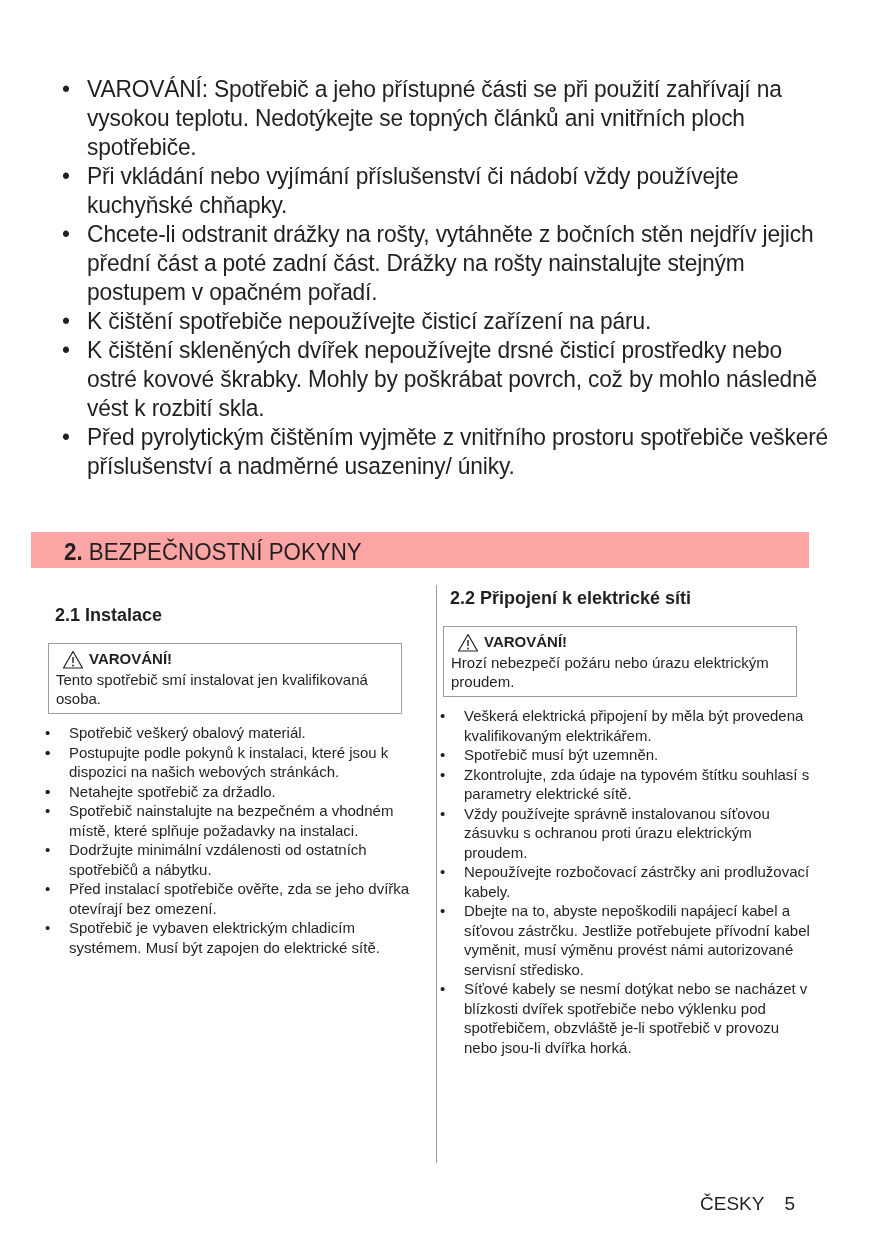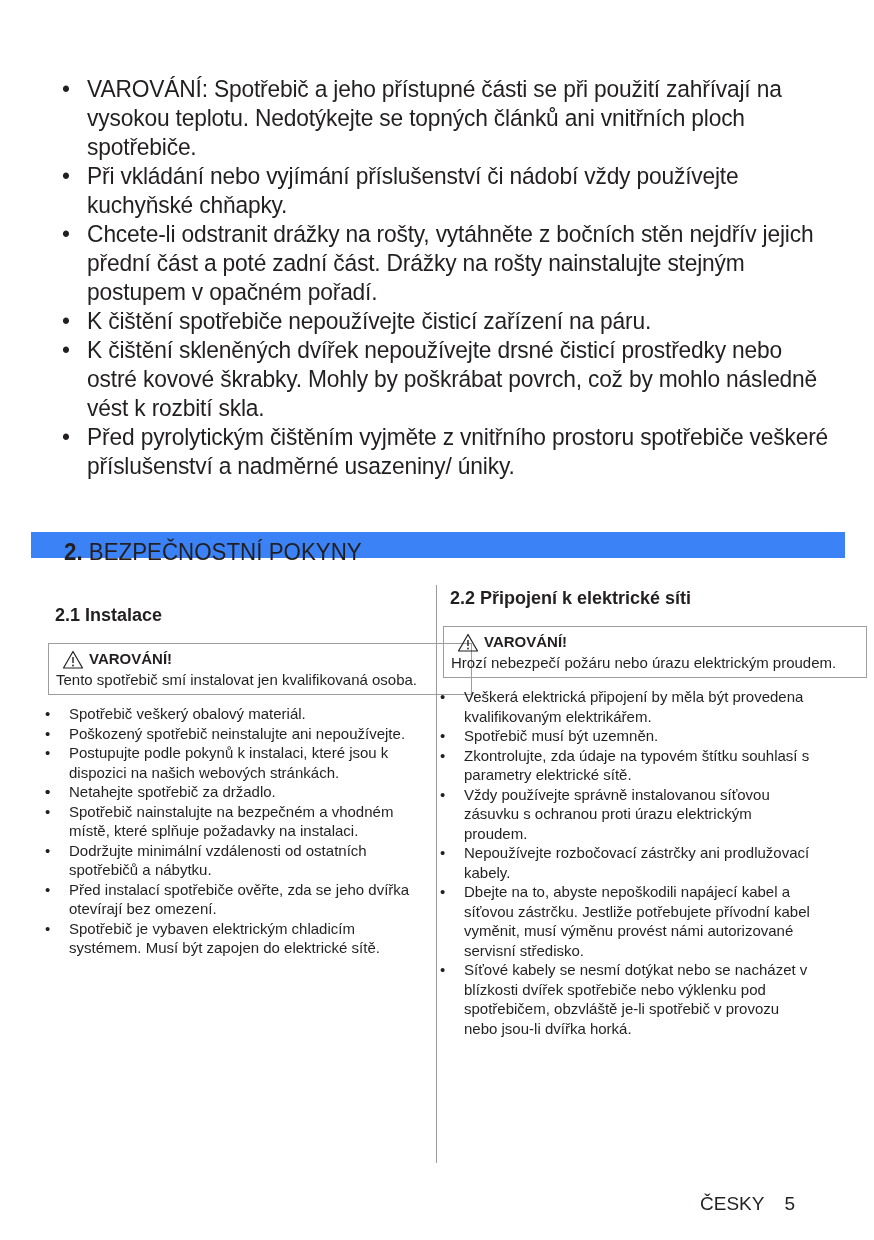--- a/index.html
+++ b/index.html
@@ -6,34 +6,34 @@
     body { width: 874px; height: 1240px; position: relative; overflow: hidden;
            font-family: "Liberation Sans", sans-serif; color: #231f20; }
 
     
     .top-list { position: absolute; left: 62px; top: 74px; width: 760px; margin: 0; padding: 0; list-style: none; }
     .top-list li { position: relative; padding-left: 27px; font-size: 24.5px; line-height: 29px;
                    letter-spacing: -0.2px; transform: scaleX(0.93); transform-origin: left; width: 805px; }
     .top-list li .bul { position: absolute; left: 0; top: 0; }
 
     
-    .section-band { position: absolute; left: 31px; top: 532px; width: 778px; height: 26px; background: #3b82f6; padding-left: 36px; }
+    .section-band { position: absolute; left: 31px; top: 532px; width: 778px; height: 36px; background: #fca5a5; }
     .section-band .title { position: absolute; left: 33px; top: 7px; font-size: 24px; line-height: 26px;
                            transform: scaleX(0.93); transform-origin: left; white-space: nowrap; }
     .section-band .num { font-weight: bold; }
 
     
     .col { position: absolute; }
     .col-left { left: 55px; top: 604px; width: 362px; }
     .col-right { left: 450px; top: 587px; width: 362px; }
     .col-divider { position: absolute; left: 436px; top: 585px; width: 1px; height: 578px; background: #9a9a9a; }
 
     .sub-title { font-weight: bold; font-size: 18px; line-height: 22px; margin: 0; }
 
-    .warn-box { border: 1.5px solid #9d9d9d; margin-left: -7px; width: 424px; box-sizing: border-box;
+    .warn-box { border: 1.5px solid #9d9d9d; margin-left: -7px; width: 354px; box-sizing: border-box;
                 padding: 4px 6px 5px 7px; }
     .col-left .warn-box { margin-top: 17px; }
     .col-right .warn-box { margin-top: 17px; }
     .warn-head { display: flex; align-items: center; gap: 5px; font-weight: bold; font-size: 15px; line-height: 22px;
                  padding-left: 6px; }
     .warn-body { font-size: 15px; line-height: 19px; }
 
     .small-list { list-style: none; margin: 9px 0 0 -10px; padding: 0; }
     .small-list li { position: relative; padding-left: 24px; font-size: 15px; line-height: 19.5px; }
     .small-list li .bul { position: absolute; left: 0; top: 0; }
@@ -69,21 +69,21 @@
         <path d="M11 1.5 L20.5 18 L1.5 18 Z" fill="none" stroke="#231f20" stroke-width="1.2" stroke-linejoin="round"></path>
         <line x1="11" y1="7" x2="11" y2="13" stroke="#231f20" stroke-width="1.4"></line>
         <circle cx="11" cy="15.5" r="0.9" fill="#231f20"></circle>
       </svg>
       <span>VAROVÁNÍ!</span>
     </div>
     <div class="warn-body">Tento spotřebič smí instalovat jen kvalifikovaná osoba.</div>
   </div>
   <ul class="small-list">
     <li><span class="bul">•</span><span>Spotřebič veškerý obalový materiál.</span></li>
-    <li><span class="bul">•</span><span>Poškozený spotřebič neinstalujte ani nepoužívejte.</span></li>
+    <li><span class="bul">•</span></li>
     <li><span class="bul">•</span><span>Postupujte podle pokynů k instalaci, které jsou k dispozici na našich webových stránkách.</span></li>
     <li><span class="bul">•</span></li>
     <li><span class="bul">•</span><span>Netahejte spotřebič za držadlo.</span></li>
     <li><span class="bul">•</span><span>Spotřebič nainstalujte na bezpečném a vhodném místě, které splňuje požadavky na instalaci.</span></li>
     <li><span class="bul">•</span><span>Dodržujte minimální vzdálenosti od ostatních spotřebičů a nábytku.</span></li>
     <li><span class="bul">•</span><span>Před instalací spotřebiče ověřte, zda se jeho dvířka otevírají bez omezení.</span></li>
     <li><span class="bul">•</span><span>Spotřebič je vybaven elektrickým chladicím systémem. Musí být zapojen do elektrické sítě.</span></li>
   </ul>
 </div>
 

